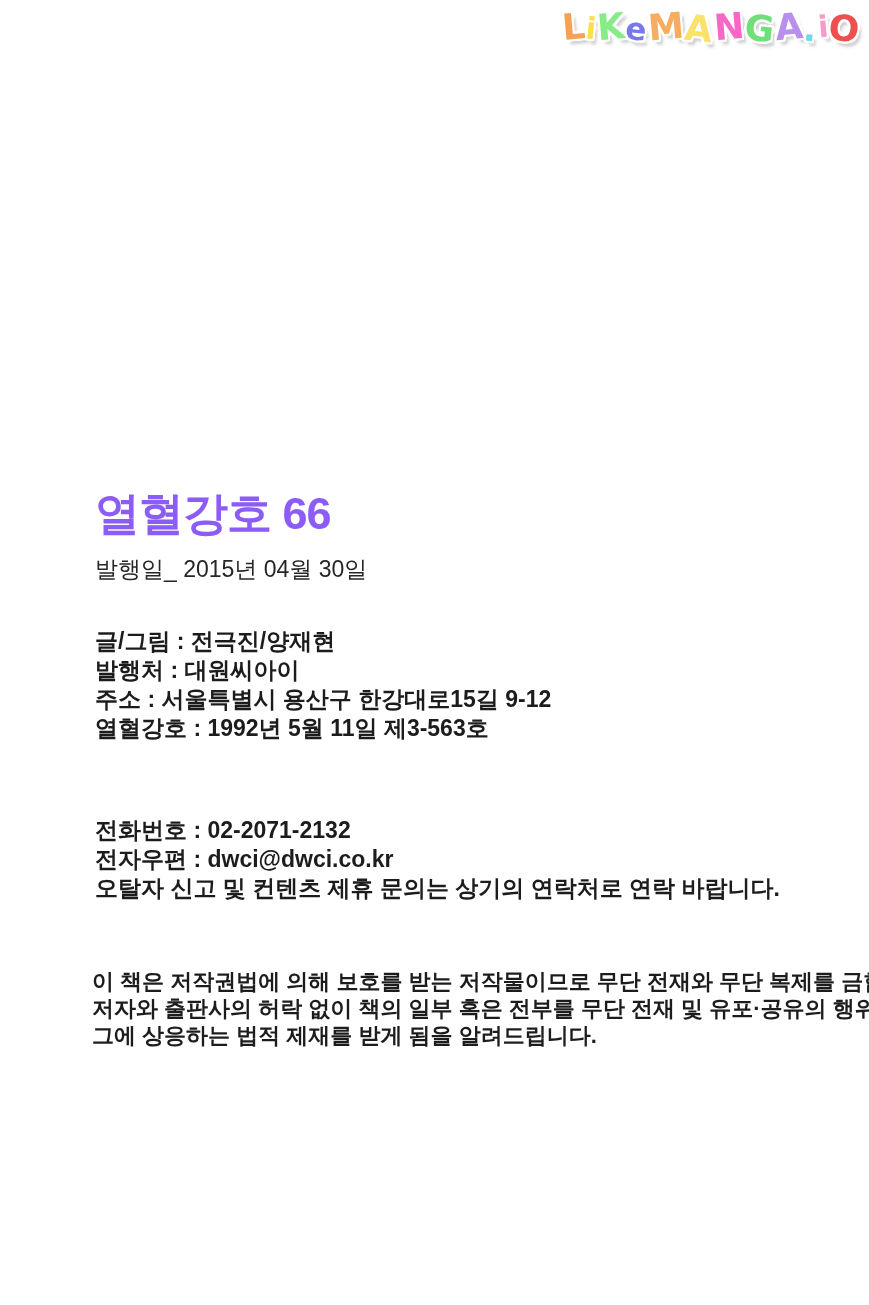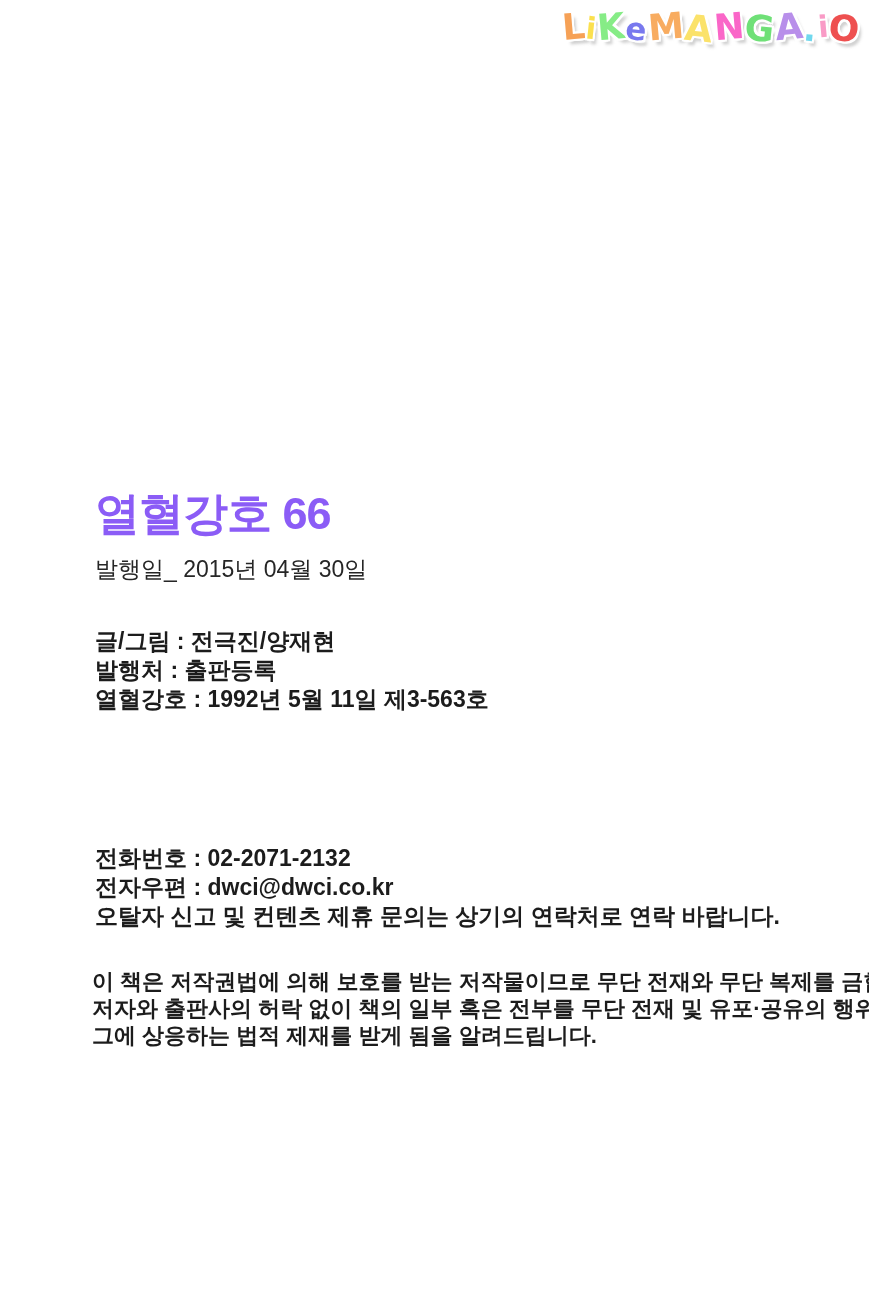--- a/index.html
+++ b/index.html
@@ -66,21 +66,21 @@
   .block {
     position: absolute;
     left: 95px;
     font-size: 23px;
     font-weight: 700;
     color: #1c1c1c;
     line-height: 29px;
     white-space: nowrap;
   }
   .block-credits  { top: 627px; }
-  .block-contact  { top: 844px; }
+  .block-contact  { top: 816px; }
   .block-copyright {
     top: 968px; left: 92px;
     font-size: 22px;
     font-weight: 600;
     line-height: 27px;
   }
   .line { display: block; }
 </style>
 </head>
 <body>
@@ -101,21 +101,22 @@
     <span class="logo-letter" style="color: rgb(249, 155, 198);">i</span>
     <span class="logo-letter" style="color: rgb(238, 80, 80);">O</span>
   </div>
 
   <h1 class="title">열혈강호 66</h1>
 
   <div class="publish-date">발행일_ 2015년 04월 30일</div>
 
   <div class="block block-credits">
     <span class="line">글/그림 : 전극진/양재현</span>
-    <span class="line">발행처 : 출판등록</span>
+    <span class="line">발행처 : 대원씨아이</span>
+    <span class="line">주소 : 서울특별시 용산구 한강대로15길 9-12</span>
     <span class="line">열혈강호 : 1992년 5월 11일 제3-563호</span>
   </div>
 
   <div class="block block-contact">
     <span class="line">전화번호 : 02-2071-2132</span>
     <span class="line">전자우편 : dwci@dwci.co.kr</span>
     <span class="line">오탈자 신고 및 컨텐츠 제휴 문의는 상기의 연락처로 연락 바랍니다.</span>
   </div>
 
   <div class="block block-copyright">

